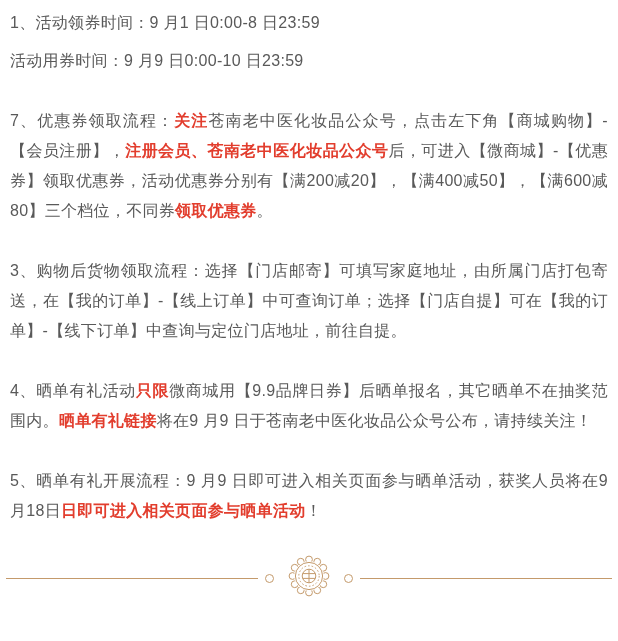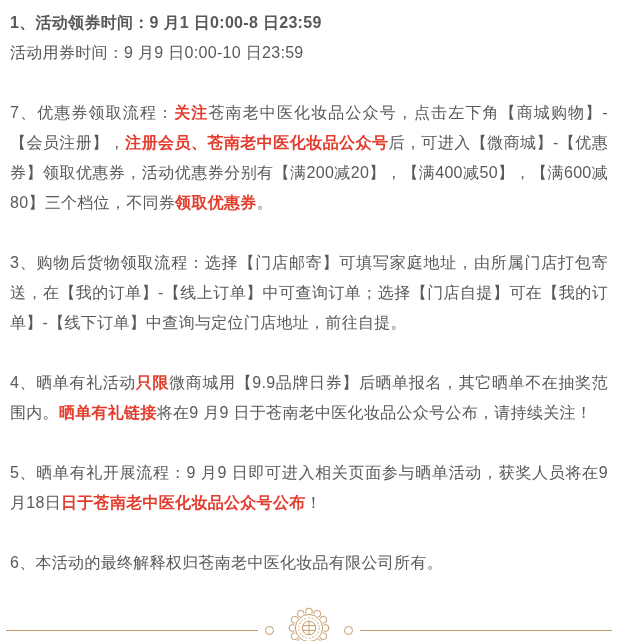--- a/index.html
+++ b/index.html
@@ -23,22 +23,21 @@
   }
   p.rule {
     margin: 0 0 30px 0;
     font-size: 16px;
     line-height: 30px;
     color: var(--text);
     text-align: justify;
     letter-spacing: 0.3px;
   }
   p.rule.tight {
-    margin-bottom: 0;
-    font-weight: bold;
+    margin-bottom: 8px;
   }
   .hl {
     color: var(--hl);
     font-weight: bold;
   }
   .divider {
     margin-top: 12px;
     height: 44px;
     display: flex;
     align-items: center;
@@ -66,22 +65,21 @@
 </style>
 </head>
 <body>
 
 <div class="content">
     <p class="rule tight"><span class="run">1、活动领券时间：9 月1 日0:00-8 日23:59</span></p>
     <p class="rule"><span class="run">活动用券时间：9 月9 日0:00-10 日23:59</span></p>
     <p class="rule"><span class="run">7、优惠券领取流程：</span><span class="hl">关注</span><span class="run">苍南老中医化妆品公众号，点击左下角【商城购物】-【会员注册】，</span><span class="hl">注册会员、苍南老中医化妆品公众号</span><span class="run">后，可进入【微商城】-【优惠券】领取优惠券，活动优惠券分别有【满200减20】，【满400减50】，【满600减80】三个档位，不同券</span><span class="hl">领取优惠券</span><span class="run">。</span></p>
     <p class="rule"><span class="run">3、购物后货物领取流程：选择【门店邮寄】可填写家庭地址，由所属门店打包寄送，在【我的订单】-【线上订单】中可查询订单；选择【门店自提】可在【我的订单】-【线下订单】中查询与定位门店地址，前往自提。</span></p>
     <p class="rule"><span class="run">4、晒单有礼活动</span><span class="hl">只限</span><span class="run">微商城用【9.9品牌日券】后晒单报名，其它晒单不在抽奖范围内。</span><span class="hl">晒单有礼链接</span><span class="run">将在9 月9 日于苍南老中医化妆品公众号公布，请持续关注！</span></p>
-    <p class="rule"><span class="run">5、晒单有礼开展流程：9 月9 日即可进入相关页面参与晒单活动，获奖人员将在9 月18日</span><span class="hl">日于苍南老中医化妆品公众号公布</span><span class="run">！</span></p>
-    <p class="rule"><span class="run">6、本活动的最终解释权归苍南老中医化妆品有限公司所有。</span></p>
+    <p class="rule"><span class="run">5、晒单有礼开展流程：9 月9 日即可进入相关页面参与晒单活动，获奖人员将在9 月18日</span><span class="hl">日即可进入相关页面参与晒单活动</span><span class="run">！</span></p>
   </div>
 
 <div class="divider">
   <span class="dv-line"></span>
   <span class="dv-dot"></span>
   <span class="dv-seal">
     <svg width="42" height="42" viewBox="-21 -21 42 42" fill="none" stroke="currentColor" stroke-width="1">
       <g>
         <circle cx="16.5" cy="0" r="3.4" fill="#ffffff"></circle>
         <circle cx="14.29" cy="8.25" r="3.4" fill="#ffffff"></circle>

